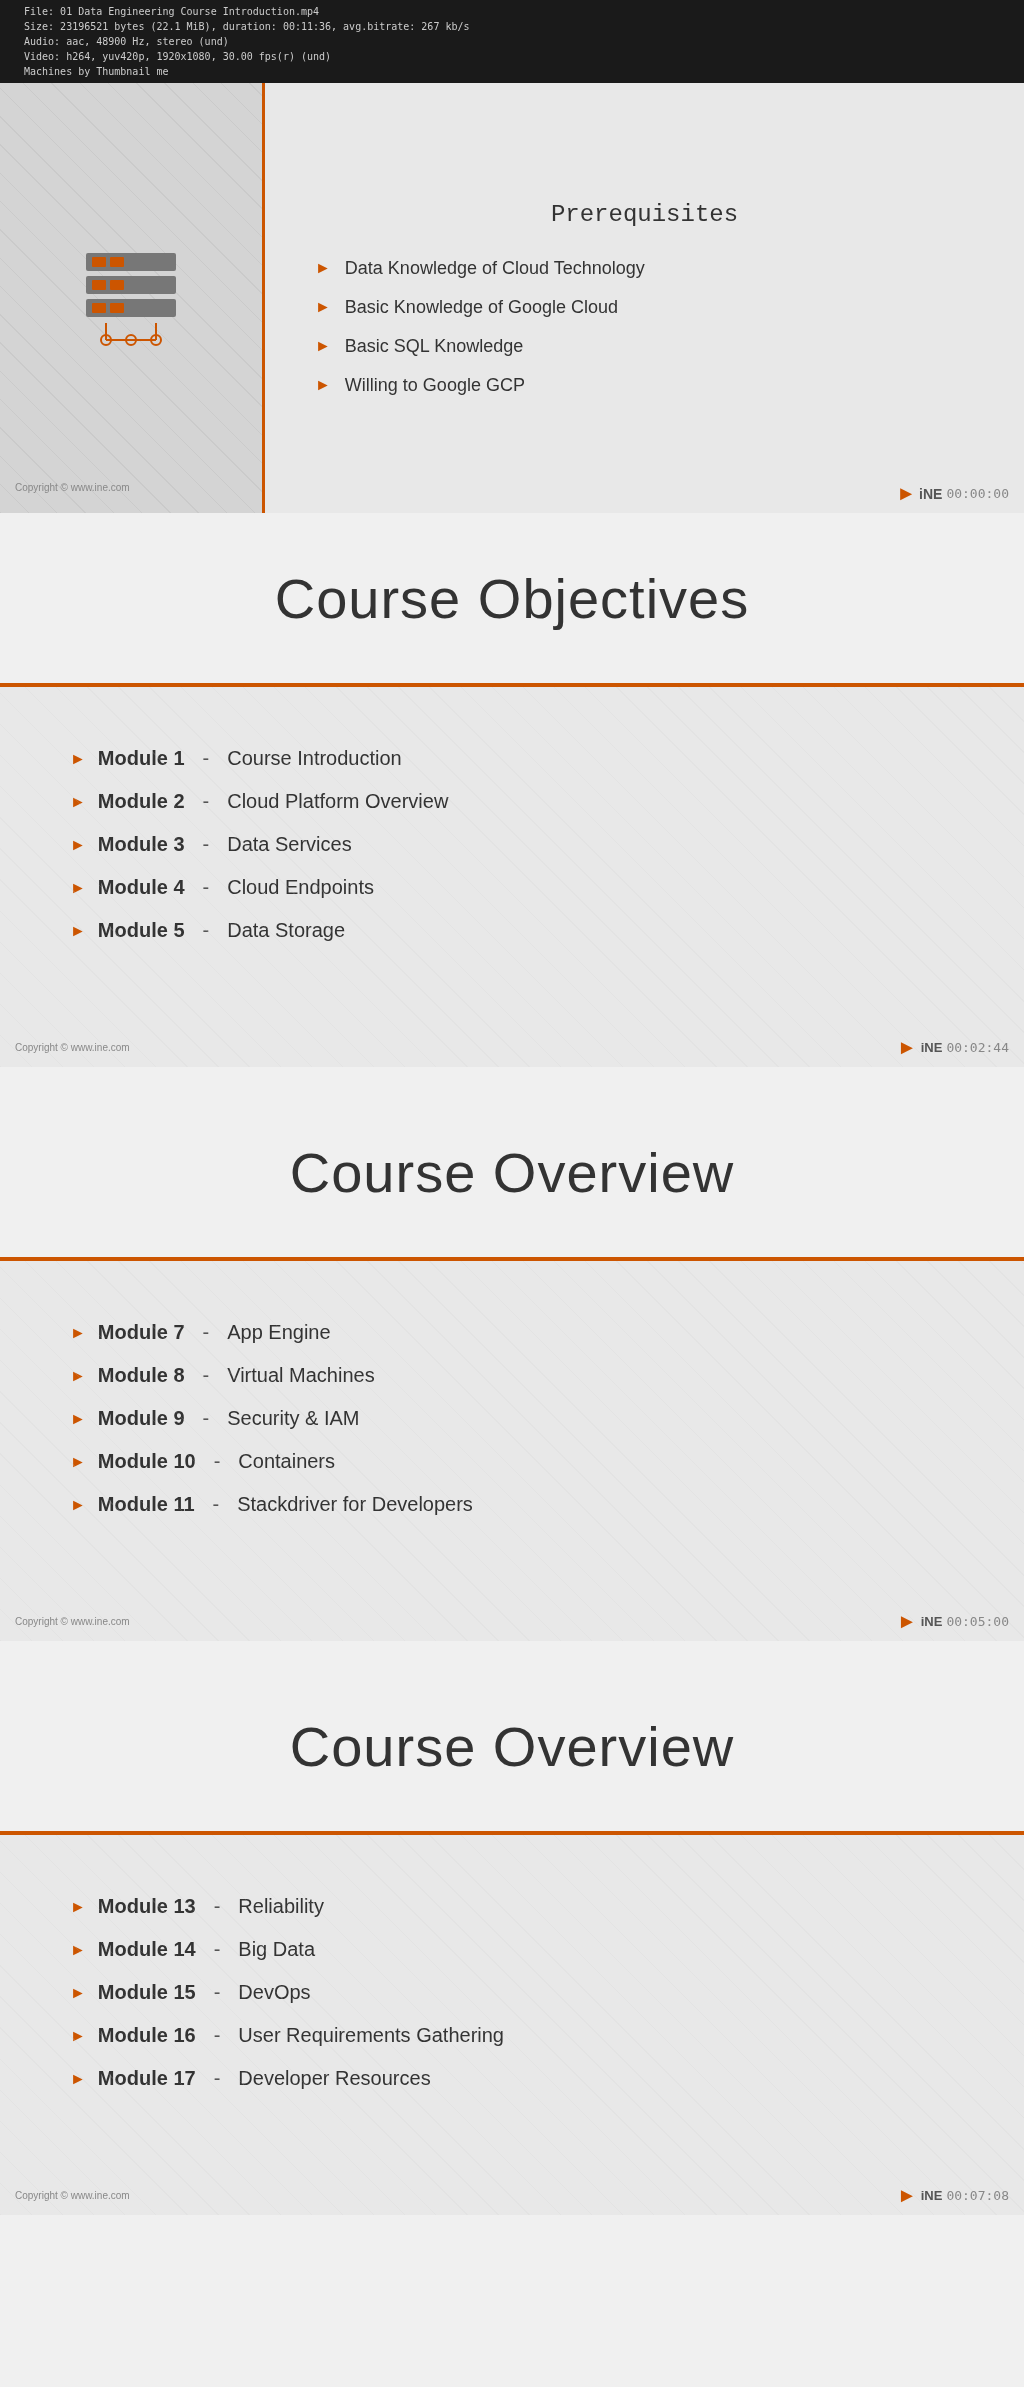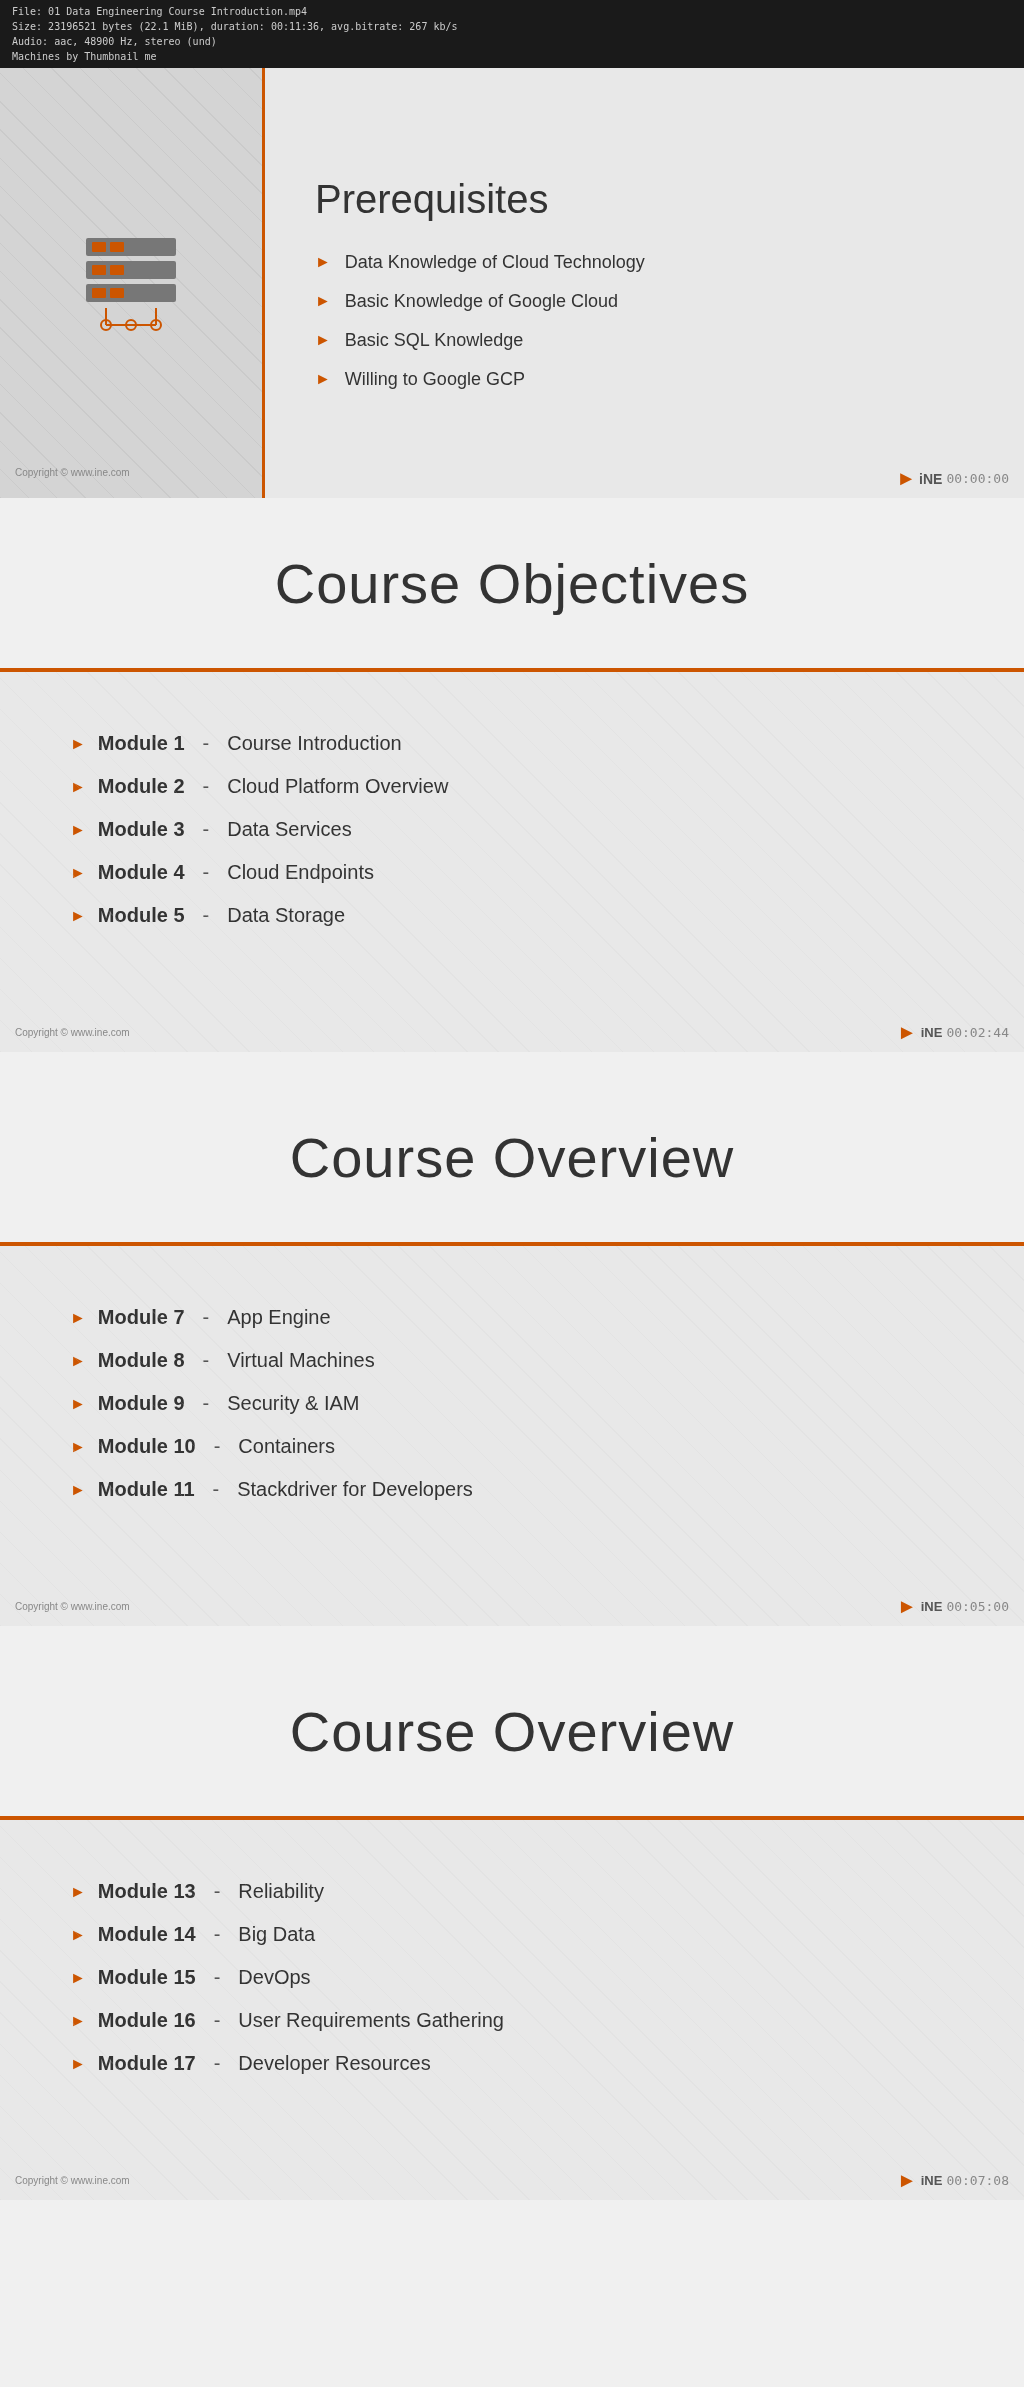--- a/index.html
+++ b/index.html
@@ -8,21 +8,21 @@
       background: #f0f0f0;
       width: 1024px;
     }
 
     
     .file-info-bar {
       background: #1a1a1a;
       color: #ccc;
       font-size: 10px;
       font-family: monospace;
-      padding: 4px 12px;
+      padding: 4px 24px;
       line-height: 1.5;
     }
 
     
     .slide {
       background: #e8e8e8;
       position: relative;
       width: 1024px;
     }
 
@@ -49,24 +49,26 @@
       border-right: 3px solid #cc5500;
     }
     .slide-prereq-right {
       flex: 1;
       display: flex;
       flex-direction: column;
       justify-content: center;
       padding: 30px 50px;
     }
     .prereq-title {
-      font-size: 40px;
+      font-size: 24px;
       font-weight: 300;
       color: #333;
       margin-bottom: 30px;
+      text-align: center;
+      font-family: Liberation Mono, monospace;
     }
     .prereq-list {
       list-style: none;
       display: flex;
       flex-direction: column;
       gap: 18px;
     }
     .prereq-item {
       display: flex;
       align-items: center;
@@ -198,20 +200,21 @@
       pointer-events: none;
     }
   </style>
 </head>
 <body>
 
 <div class="file-info-bar">
   <div>File: 01 Data Engineering Course Introduction.mp4</div>
   <div>Size: 23196521 bytes (22.1 MiB), duration: 00:11:36, avg.bitrate: 267 kb/s</div>
   <div>Audio: aac, 48900 Hz, stereo (und)</div>
+  <div>Video: h264, yuv420p, 1920x1080, 30.00 fps(r) (und)</div>
   <div>Machines by Thumbnail me</div>
 </div>
 
 <div class="slide slide-prerequisites">
 
   <div class="slide-prereq-left">
 
     <svg width="110" height="100" viewBox="0 0 110 100">
 
       <rect x="10" y="5" width="90" height="18" rx="2" fill="#777"></rect>

